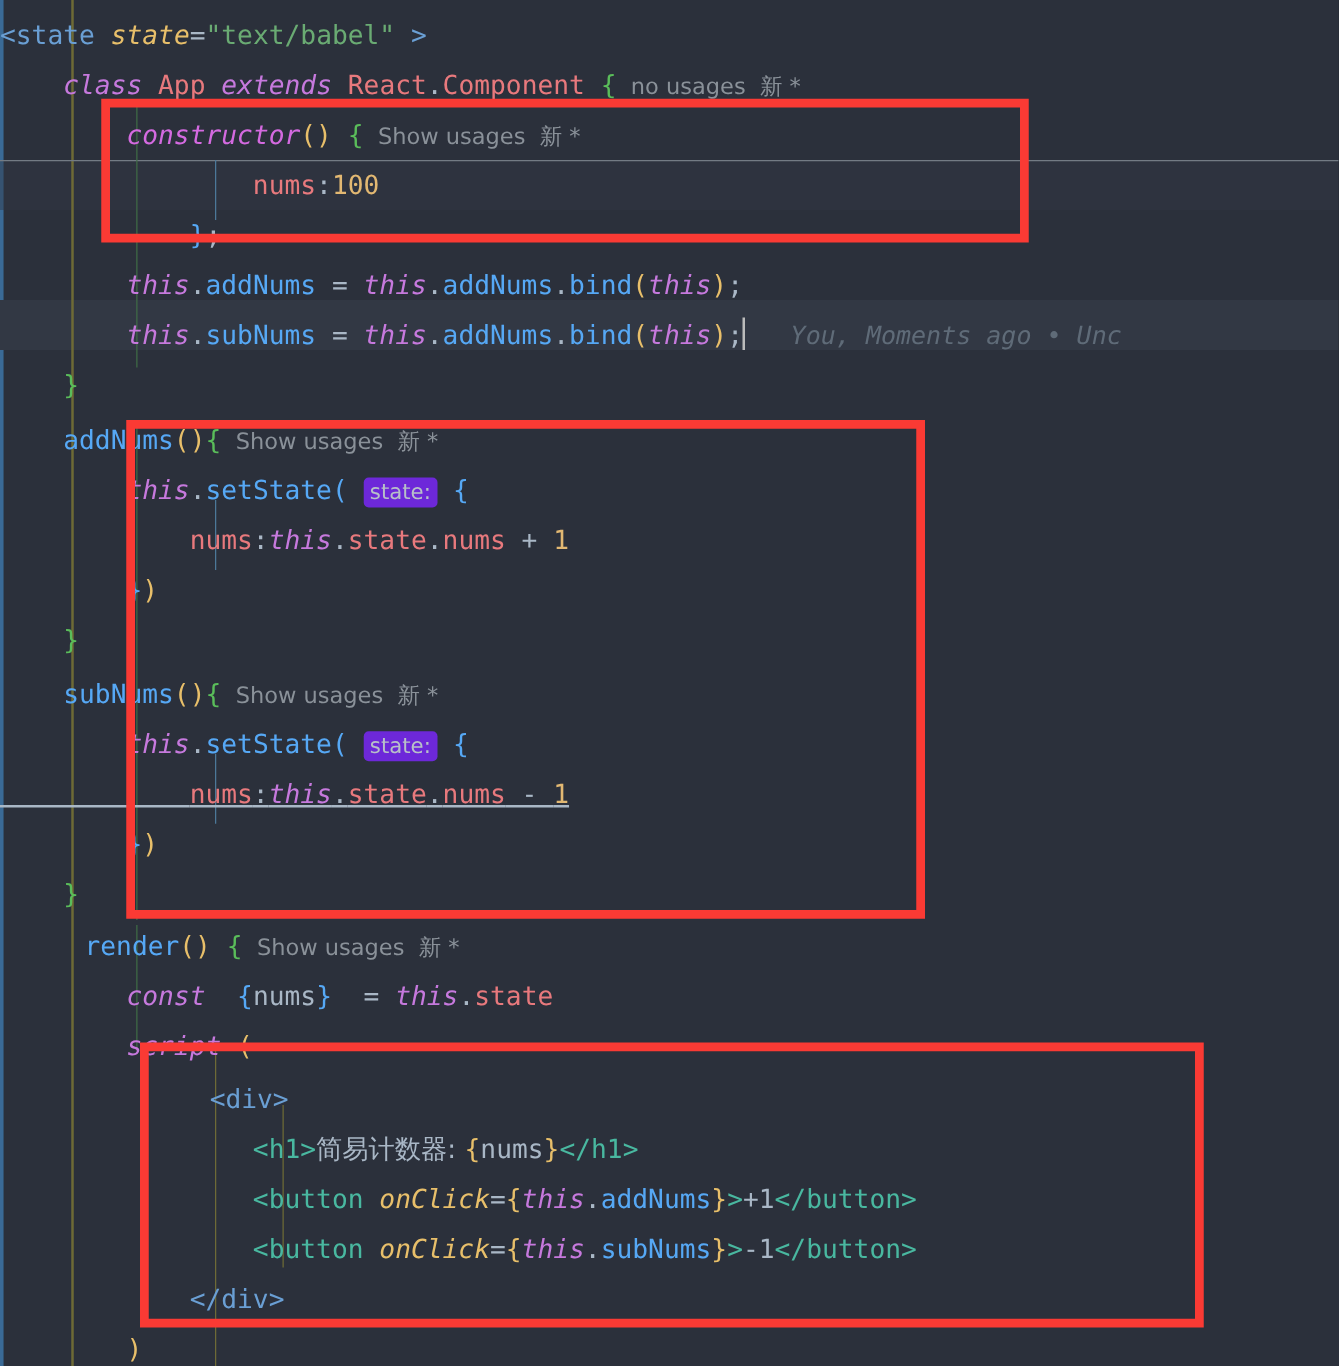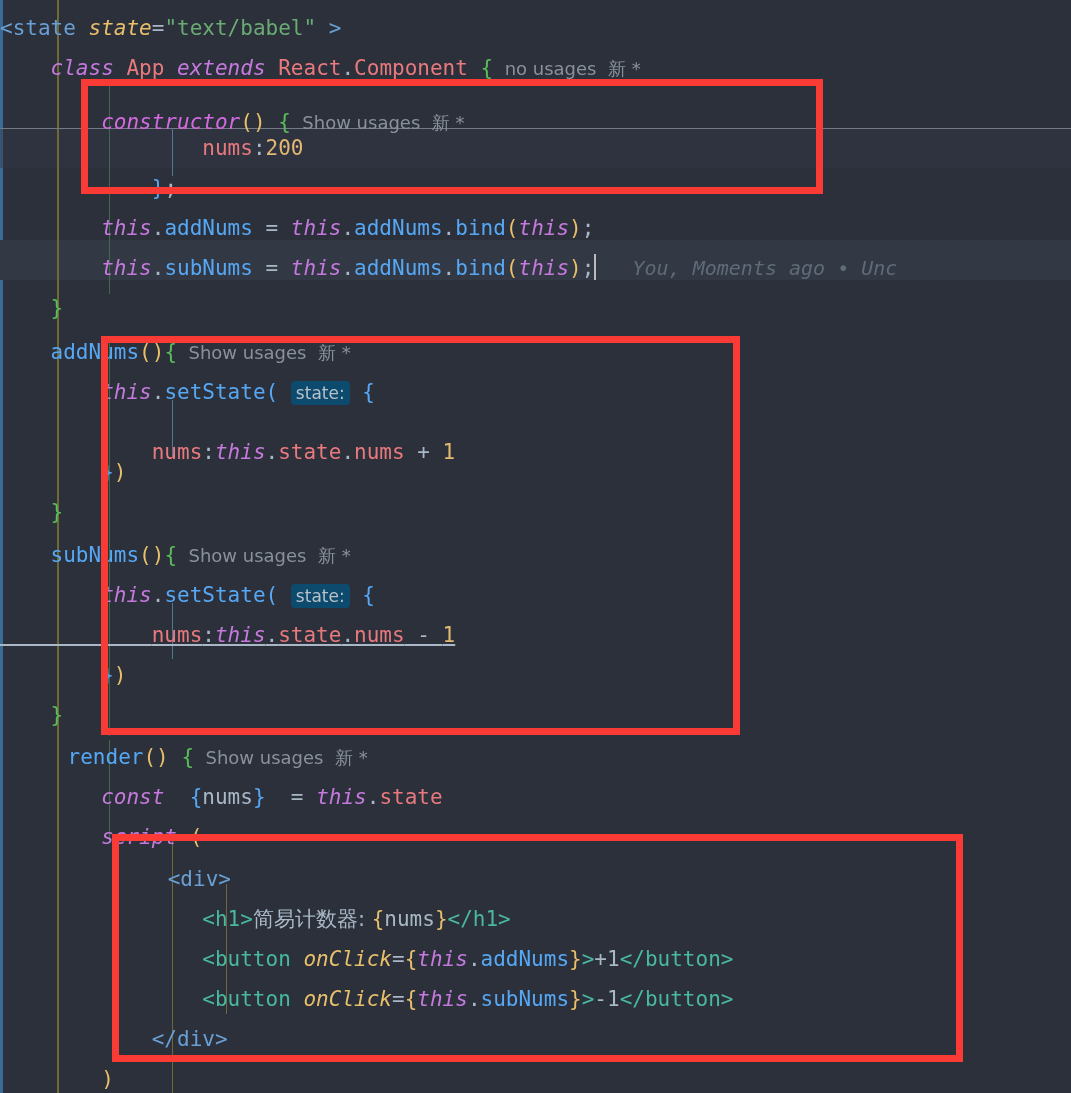--- a/index.html
+++ b/index.html
@@ -83,21 +83,21 @@
 
   
   .hint {
     color: #8a9199;
     font-size: 18px;
     font-family: "DejaVu Sans", sans-serif;
     font-style: normal;
   }
   .hint-cjk { color: #8a9199; font-size: 18px; font-family: "DejaVu Sans", sans-serif; }
   .param-hint {
-    background: #0c4a6e;
+    background: #6d28d9;
     color: #b8c0c8;
     border-radius: 4px;
     font-size: 17px;
     font-family: "DejaVu Sans", sans-serif;
     padding: 2px 5px;
   }
   .blame {
     color: #5f6b78;
     font-family: "DejaVu Sans Mono", monospace;
     font-style: italic;
@@ -138,29 +138,29 @@
   <div class="iguide" style="left:109px;top:336px;height:400px;"></div>
   <div class="iguide blue" style="left:172px;top:400px;height:56px;"></div>
   <div class="iguide blue" style="left:172px;top:603px;height:56px;"></div>
   <div class="iguide" style="left:109px;top:740px;height:100px;"></div>
   <div class="iguide olive" style="left:172px;top:838px;height:255px;"></div>
   <div class="iguide olive" style="left:226px;top:884px;height:130px;"></div>
 
   <div id="code-lines">
       <div class="line" style="top: 8px;"><span class="code" style="left: 0px;"><span class="tag">&lt;</span><span class="tag">state</span><span class="plain"> </span><span class="attr">state</span><span class="punc">=</span><span class="str">"text/babel"</span><span class="plain"> </span><span class="tag">&gt;</span></span></div>
       <div class="line" style="top: 48px;"><span class="code" style="left: 0px;"><span class="plain">    </span><span class="pinkpur">class</span><span class="plain"> </span><span class="prop">App</span><span class="plain"> </span><span class="pinkpur">extends</span><span class="plain"> </span><span class="prop">React</span><span class="punc">.</span><span class="prop">Component</span><span class="plain"> </span><span class="brace-g">{</span><span class="hint">  no usages  </span><span class="hint-cjk">新 *</span></span></div>
-      <div class="line" style="top: 88px;"><span class="code" style="left: 0px; margin-top: 14px;"><span class="plain">        </span><span class="purple">constructor</span><span class="paren">(</span><span class="paren">)</span><span class="plain"> </span><span class="brace-g">{</span><span class="hint">  Show usages  </span><span class="hint-cjk">新 *</span></span></div>
-      <div class="line" style="top: 128px;"><span class="code" style="left: 0px;"><span class="plain">                </span><span class="prop">nums</span><span class="punc">:</span><span class="num">200</span></span></div>
+      <div class="line" style="top: 88px;"><span class="code" style="left: 0px;"><span class="plain">        </span><span class="purple">constructor</span><span class="paren">(</span><span class="paren">)</span><span class="plain"> </span><span class="brace-g">{</span><span class="hint">  Show usages  </span><span class="hint-cjk">新 *</span></span></div>
+      <div class="line" style="top: 128px;"><span class="code" style="left: 0px;"><span class="plain">                </span><span class="prop">nums</span><span class="punc">:</span><span class="num">100</span></span></div>
       <div class="line" style="top: 168px;"><span class="code" style="left: 0px;"><span class="plain">            </span><span class="brace-b">}</span><span class="punc">;</span></span></div>
       <div class="line" style="top: 208px;"><span class="code" style="left: 0px;"><span class="plain">        </span><span class="pinkpur">this</span><span class="punc">.</span><span class="fn">addNums</span><span class="plain"> = </span><span class="pinkpur">this</span><span class="punc">.</span><span class="fn">addNums</span><span class="punc">.</span><span class="fn">bind</span><span class="paren">(</span><span class="pinkpur">this</span><span class="paren">)</span><span class="punc">;</span></span></div>
       <div class="line" style="top: 248px;"><span class="code" style="left: 0px;"><span class="plain">        </span><span class="pinkpur">this</span><span class="punc">.</span><span class="fn">subNums</span><span class="plain"> = </span><span class="pinkpur">this</span><span class="punc">.</span><span class="fn">addNums</span><span class="punc">.</span><span class="fn">bind</span><span class="paren">(</span><span class="pinkpur">this</span><span class="paren">)</span><span class="punc">;</span><span class="caret"></span><span class="blame">   You, Moments ago • Unc</span></span></div>
       <div class="line" style="top: 288px;"><span class="code" style="left: 0px;"><span class="plain">    </span><span class="brace-g">}</span></span></div>
       <div class="line" style="top: 332px;"><span class="code" style="left: 0px;"><span class="plain">    </span><span class="fn">addNums</span><span class="paren">(</span><span class="paren">)</span><span class="brace-g">{</span><span class="hint">  Show usages  </span><span class="hint-cjk">新 *</span></span></div>
       <div class="line" style="top: 372px;"><span class="code" style="left: 0px;"><span class="plain">        </span><span class="pinkpur">this</span><span class="punc">.</span><span class="fn">setState</span><span class="brace-b">(</span> <span class="param-hint">state:</span> <span class="brace-b">{</span></span></div>
-      <div class="line" style="top: 412px; margin-top: 20px;"><span class="code" style="left: 0px;"><span class="plain">            </span><span class="prop">nums</span><span class="punc">:</span><span class="pinkpur">this</span><span class="punc">.</span><span class="prop">state</span><span class="punc">.</span><span class="prop">nums</span><span class="plain"> + </span><span class="num">1</span></span></div>
+      <div class="line" style="top: 412px;"><span class="code" style="left: 0px;"><span class="plain">            </span><span class="prop">nums</span><span class="punc">:</span><span class="pinkpur">this</span><span class="punc">.</span><span class="prop">state</span><span class="punc">.</span><span class="prop">nums</span><span class="plain"> + </span><span class="num">1</span></span></div>
       <div class="line" style="top: 452px;"><span class="code" style="left: 0px;"><span class="plain">        </span><span class="brace-b">}</span><span class="paren">)</span></span></div>
       <div class="line" style="top: 492px;"><span class="code" style="left: 0px;"><span class="plain">    </span><span class="brace-g">}</span></span></div>
       <div class="line" style="top: 535px;"><span class="code" style="left: 0px;"><span class="plain">    </span><span class="fn">subNums</span><span class="paren">(</span><span class="paren">)</span><span class="brace-g">{</span><span class="hint">  Show usages  </span><span class="hint-cjk">新 *</span></span></div>
       <div class="line" style="top: 575px;"><span class="code" style="left: 0px;"><span class="plain">        </span><span class="pinkpur">this</span><span class="punc">.</span><span class="fn">setState</span><span class="brace-b">(</span> <span class="param-hint">state:</span> <span class="brace-b">{</span></span></div>
       <div class="line" style="top: 615px;"><span class="code" style="left: 0px; text-decoration: underline;"><span class="plain">            </span><span class="prop">nums</span><span class="punc">:</span><span class="pinkpur">this</span><span class="punc">.</span><span class="prop">state</span><span class="punc">.</span><span class="prop">nums</span><span class="plain"> - </span><span class="num">1</span></span></div>
       <div class="line" style="top: 655px;"><span class="code" style="left: 0px;"><span class="plain">        </span><span class="brace-b">}</span><span class="paren">)</span></span></div>
       <div class="line" style="top: 695px;"><span class="code" style="left: 0px;"><span class="plain">    </span><span class="brace-g">}</span></span></div>
       <div class="line" style="top: 737px;"><span class="code" style="left: 17px;"><span class="plain">    </span><span class="fn">render</span><span class="paren">(</span><span class="paren">)</span><span class="plain"> </span><span class="brace-g">{</span><span class="hint">  Show usages  </span><span class="hint-cjk">新 *</span></span></div>
       <div class="line" style="top: 777px;"><span class="code" style="left: 0px;"><span class="plain">        </span><span class="pinkpur">const</span><span class="plain">  </span><span class="brace-b">{</span><span class="plain">nums</span><span class="brace-b">}</span><span class="plain">  = </span><span class="pinkpur">this</span><span class="punc">.</span><span class="prop">state</span></span></div>
       <div class="line" style="top: 817px;"><span class="code" style="left: 0px;"><span class="plain">        </span><span class="pinkpur">script</span><span class="plain"> </span><span class="paren">(</span></span></div>

